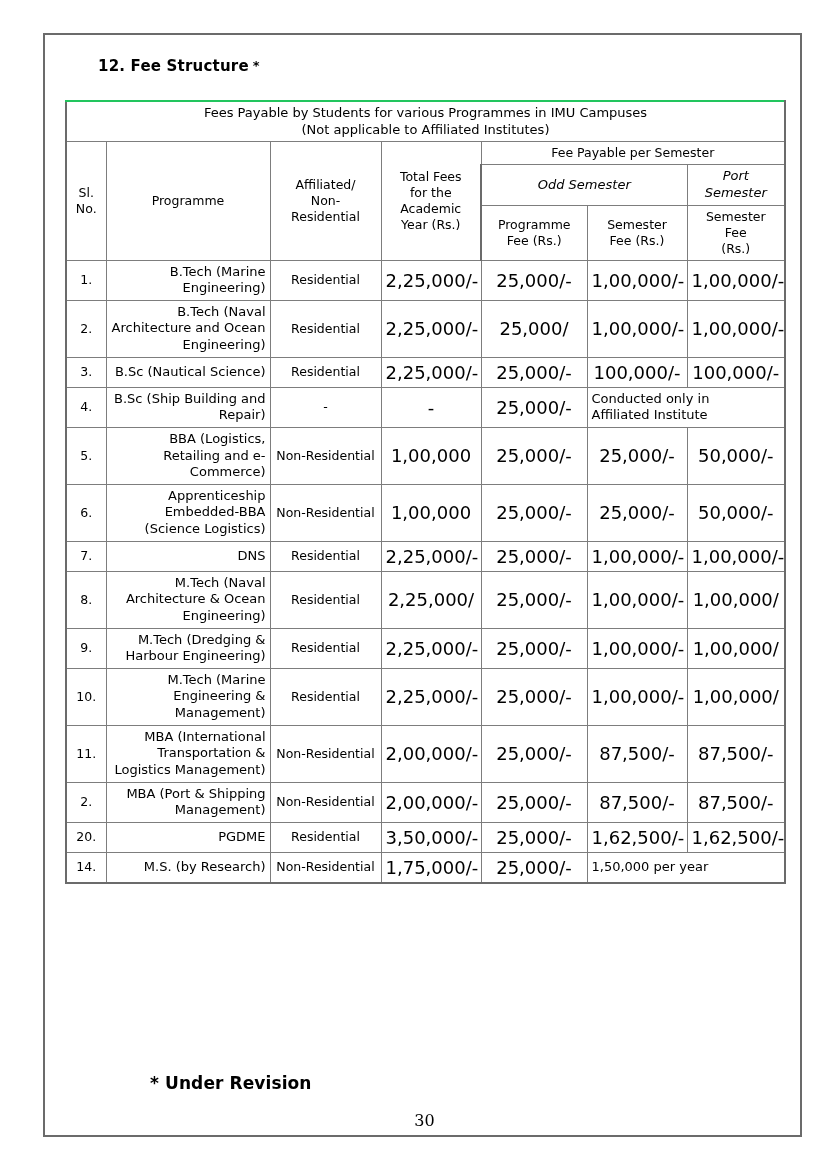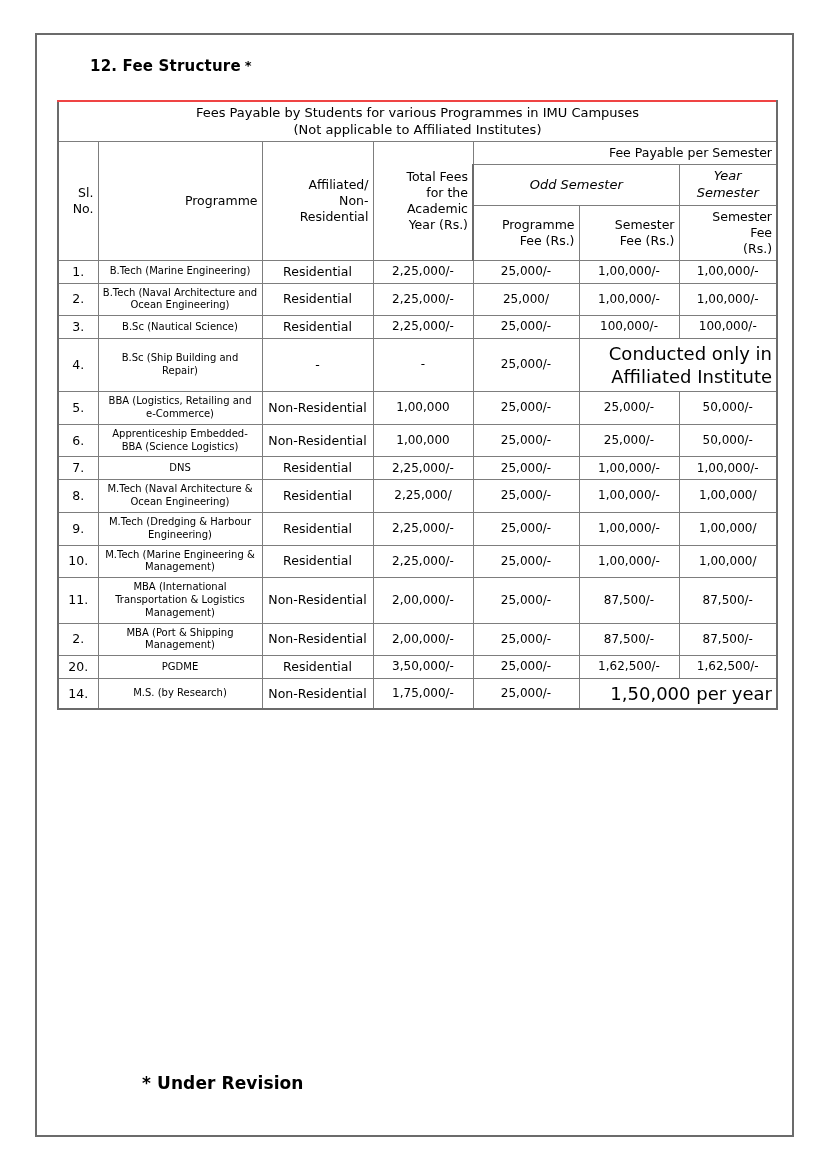--- a/index.html
+++ b/index.html
@@ -12,21 +12,21 @@
     height: 1171px;
     font-family: "DejaVu Sans", sans-serif;
     color: #000000;
     position: relative;
     overflow: hidden;
   }
 
   
   #page-frame {
     position: absolute;
-    left: 35px;
+    left: 43px;
     top: 33px;
     width: 759px;
     height: 1104px;
     border: 2px solid #6b6b6b;
     box-sizing: border-box;
     background: #ffffff;
   }
 
   
   #section-heading {
@@ -63,21 +63,21 @@
     padding: 3px 4px;
     vertical-align: middle;
     font-weight: normal;
     line-height: 1.28;
   }
   
   table.fee-table {
     outline: none;
   }
   table.fee-table tr:first-child td {
-    border-top: 2px solid #ef4444;
+    border-top: 2px solid #22c55e;
   }
   table.fee-table tr td:first-child,
   table.fee-table tr th:first-child {
     border-left: 2px solid #6b6b6b;
   }
   table.fee-table tr td:last-child,
   table.fee-table tr th:last-child {
     border-right: 2px solid #6b6b6b;
   }
   table.fee-table tr:last-child td {
@@ -86,53 +86,53 @@
 
   td.tbl-title {
     text-align: center;
     font-weight: bold;
     font-size: 13px;
     line-height: 1.35;
     padding: 5px 4px 6px 4px;
   }
 
   th.hdr {
-    text-align: right;
+    text-align: center;
     font-weight: bold;
     font-size: 12.5px;
     line-height: 1.3;
   }
   th.hdr-italic {
     text-align: center;
     font-weight: bold;
     font-style: italic;
     font-size: 13px;
     line-height: 1.3;
   }
 
   td.c-sl {
     text-align: center;
     font-size: 12.5px;
   }
   td.c-prog {
-    text-align: center;
+    text-align: right;
     padding-left: 8px;
-    font-size: 10px;
+    font-size: 13px;
   }
   td.c-res {
     text-align: center;
     font-size: 12.5px;
   }
   td.c-num {
     text-align: center;
-    font-size: 12px;
+    font-size: 18px;
   }
   td.c-merged {
-    text-align: right;
-    font-size: 18px;
+    text-align: left;
+    font-size: 13px;
     line-height: 1.3;
   }
 
   
   col.w-sl   { width: 40px; }
   col.w-prog { width: 164px; }
   col.w-res  { width: 111px; }
   col.w-tot  { width: 100px; }
   col.w-pf   { width: 106px; }
   col.w-sf   { width: 100px; }
@@ -201,21 +201,21 @@
             <span>Total Fees</span><br>
             <span>for the</span><br>
             <span>Academic</span><br>
             <span>Year (Rs.)</span>
           </th>
           <th class="hdr" colspan="3">Fee Payable per Semester</th>
         </tr>
         <tr>
           <th class="hdr-italic" colspan="2">Odd Semester</th>
           <th class="hdr-italic">
-            <span>Year</span><br>
+            <span>Port</span><br>
             <span>Semester</span>
           </th>
         </tr>
         <tr>
           <th class="hdr">
             <span>Programme</span><br>
             <span>Fee (Rs.)</span>
           </th>
           <th class="hdr">
             <span>Semester</span><br>
@@ -349,14 +349,15 @@
             <td class="c-res">Non-Residential</td>
             <td class="c-num">1,75,000/-</td>
             <td class="c-num">25,000/-</td>
             <td class="c-merged" colspan="2"><span>1,50,000 per year</span></td>
           </tr>
         </tbody>
     </table>
   </div>
 
   <div id="footnote">* Under Revision</div>
+  <div id="page-number">30</div>
 
 </div>
 
 </body></html>

